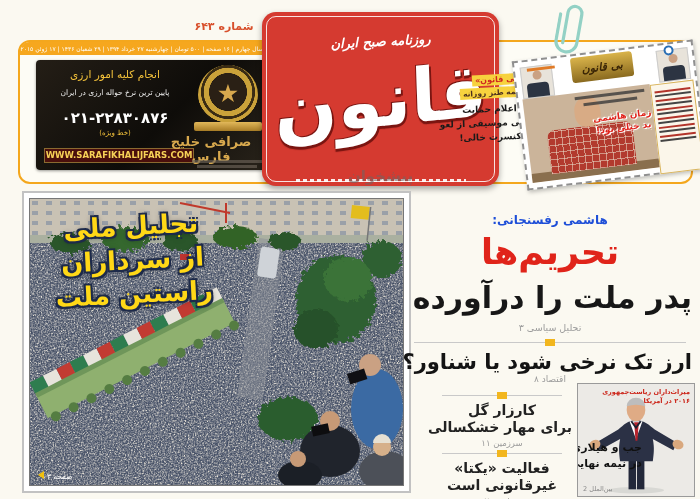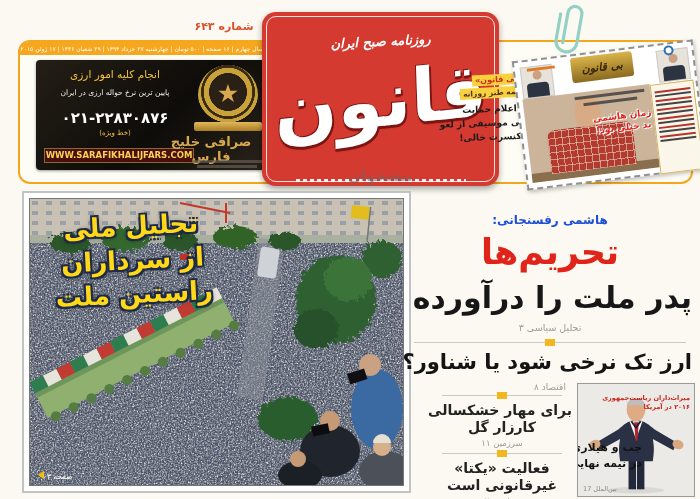--- a/index.html
+++ b/index.html
@@ -92,28 +92,28 @@
   .lead{left:408px;top:193px;width:284px;text-align:center;direction:rtl;}
   .l-kick{color:#1d4ed8;font-size:12px;font-weight:bold;margin-top:20px;}
   .l-red{color:#e0241a;font-size:35px;font-weight:bold;line-height:50px;white-space:nowrap;}
   .l-black{color:#171717;font-size:30px;font-weight:bold;line-height:42px;white-space:nowrap;text-align:right;}
   .l-ref{color:#9b9b9b;font-size:9.5px;margin-top:3px;}
   .divider{height:1px;background:#c9c9c9;position:relative;margin:9px 6px 7px;}
   .divider::after{content:"";position:absolute;left:50%;top:-3px;width:10px;height:7px;
                   transform:translateX(-50%);background:#f2b61e;}
   .s2-kick{color:#7a2d1f;font-size:10.5px;font-weight:bold;}
   .s2-hl{color:#141414;font-size:21px;font-weight:bold;margin-top:2px;white-space:nowrap;}
-  .s2-ref{color:#9b9b9b;font-size:9px;margin-top:8px;}
+  .s2-ref{color:#9b9b9b;font-size:9px;}
   .briefs{left:432px;top:390px;width:140px;text-align:center;direction:rtl;}
   .b-line{color:#222;font-size:14px;font-weight:bold;line-height:17px;white-space:nowrap;}
   .b-ref{color:#9b9b9b;font-size:8.5px;margin:2px 0 1px;}
   .briefs .divider{margin:5px 10px 6px;}
   
   .bushbox{left:577px;top:383px;width:116px;height:112px;border:1px solid #9a9a9a;background:#eceae6;overflow:hidden;}
-  .bb-kick{right:4px;top:10px;width:75px;color:#cc2418;font-size:6.5px;font-weight:bold;line-height:9px;
+  .bb-kick{right:4px;top:4px;width:75px;color:#cc2418;font-size:6.5px;font-weight:bold;line-height:9px;
            text-align:right;direction:rtl;}
   .bb-kick span{display:block;white-space:nowrap;}
   .bb-fig{right:2px;top:12px;width:112px;height:98px;}
   .bb-hl{left:2px;top:56px;width:62px;color:#111;font-size:11px;font-weight:bold;line-height:16px;
          text-align:center;direction:rtl;}
   .bb-hl span{display:block;white-space:nowrap;}
   .bb-ref{left:5px;bottom:3px;color:#888;font-size:6.5px;direction:rtl;}
 </style>
 </head>
 <body>
@@ -303,22 +303,22 @@
     <div class="l-red">تحریم‌ها</div>
     <div class="l-black">پدر ملت را درآورده</div>
     <div class="l-ref">تحلیل سیاسی ۳</div>
     <div class="divider"></div>
     <div class="s2-hl">ارز تک نرخی شود یا شناور؟</div>
     <div class="s2-ref">اقتصاد ۸</div>
   </div>
 
   <div class="abs briefs">
     <div class="divider"></div>
+    <div class="b-line">کارزار گل</div>
     <div class="b-line">برای مهار خشکسالی</div>
-    <div class="b-line">کارزار گل</div>
     <div class="b-ref">سرزمین ۱۱</div>
     <div class="divider"></div>
     <div class="b-line">فعالیت «یکتا»</div>
     <div class="b-line">غیرقانونی است</div>
     <div class="b-ref">سیاست ۲</div>
   </div>
 
   <div class="abs bushbox">
     <svg class="abs bb-fig" viewBox="0 0 110 105">
       <ellipse cx="55" cy="101" rx="30" ry="3.5" fill="#d8d8d4"></ellipse>
@@ -334,16 +334,16 @@
       <path d="M50 27 L55 34 L60 27" stroke="#1c2130" stroke-width="2" fill="none"></path>
     </svg>
     <div class="abs bb-kick">
       <span>میراث‌داران ریاست‌جمهوری</span>
       <span>۲۰۱۶ در آمریکا</span>
     </div>
     <div class="abs bb-hl">
       <span>جب و هیلاری</span>
       <span>در نیمه نهایی!</span>
     </div>
-    <div class="abs bb-ref">بین‌الملل 17</div>
+    <div class="abs bb-ref">بین‌الملل 2</div>
   </div>
 
 </div>
 
 </body></html>

